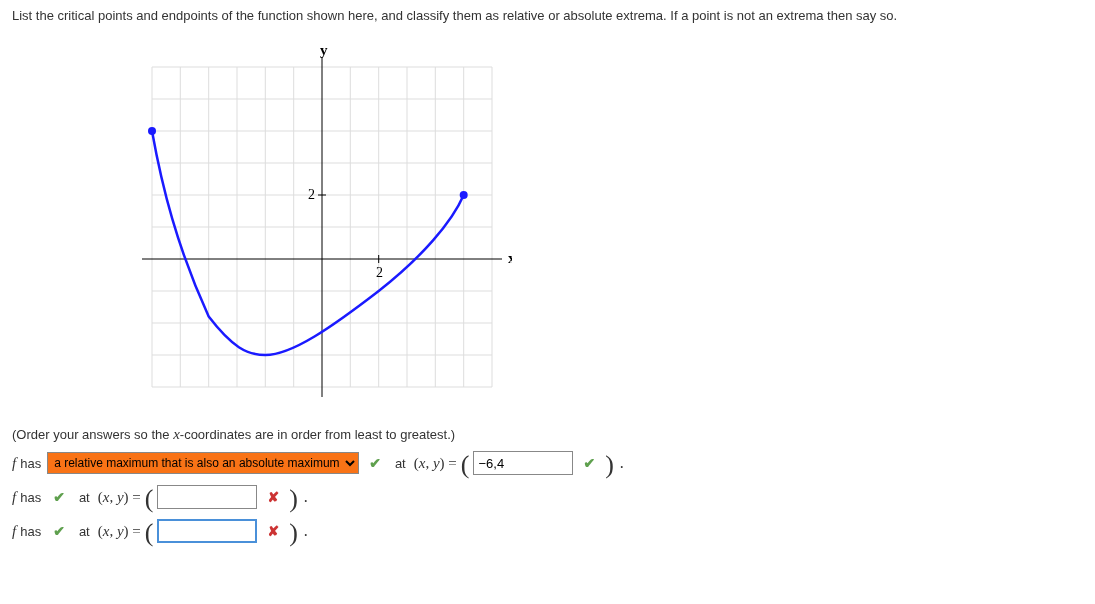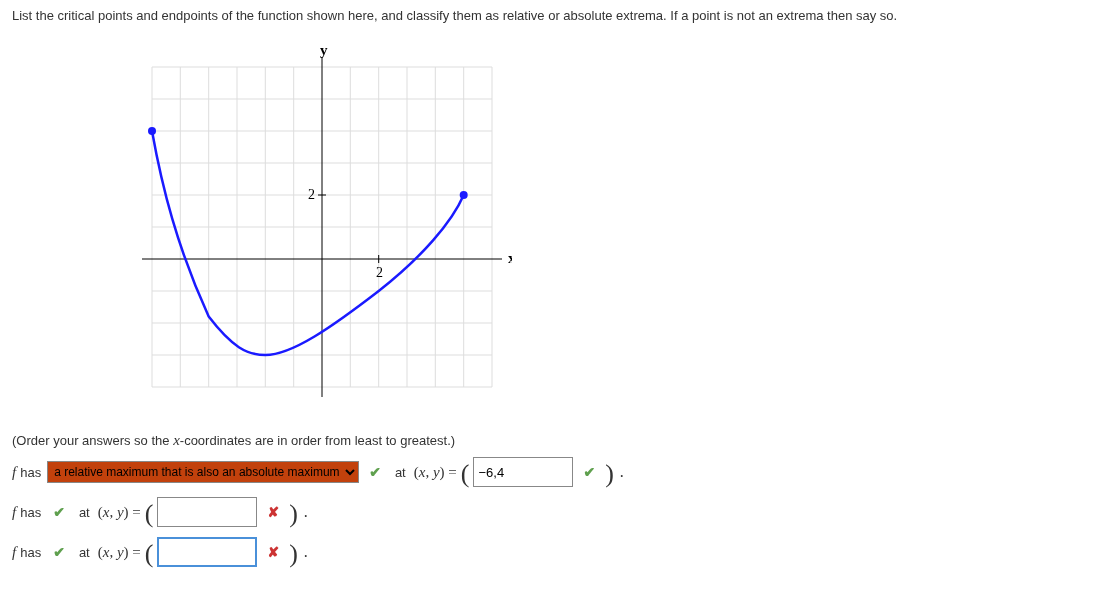--- a/index.html
+++ b/index.html
@@ -7,46 +7,46 @@
     margin: 0;
     padding: 8px 12px;
     font-family: Verdana, Arial, sans-serif;
     font-size: 13px;
     color: #333;
     background: #fff;
     width: 1095px;
   }
   .question-text { margin-bottom: 24px; }
   .graph-area { margin: 8px 0 14px 120px; }
-  .answer-block { margin-top: 22px; }
+  .answer-block { margin-top: 16px; }
   .order-note { margin-bottom: 8px; }
   .answer-row {
     display: flex;
     align-items: center;
     margin-bottom: 10px;
     gap: 4px;
   }
   .italic-f { font-style: italic; font-family: 'Times New Roman', serif; font-size: 15px; }
   .italic-var { font-style: italic; font-family: 'Times New Roman', serif; font-size: 15px; }
   .has-text { margin-right: 2px; }
   select {
     font-size: 12px;
     padding: 1px 2px;
     border: 1px solid #888;
-    background: #c2410c;
+    background: #f97316;
     height: 22px;
   }
   .check-icon { color: #5fa04e; font-weight: bold; margin: 0 6px; font-size: 14px; }
   .x-icon { color: #c33; font-weight: bold; margin: 0 6px; font-size: 14px; }
   .at-text { margin: 0 4px; }
   .paren { font-family: 'Times New Roman', serif; font-size: 26px; line-height: 20px; position: relative; top: 2px; }
   .period { font-family: 'Times New Roman', serif; font-size: 16px; margin-left: 2px; }
   input[type=text] {
     width: 100px;
-    height: 30px;
+    height: 24px;
     font-size: 13px;
     padding: 2px 4px;
     border: 1px solid #888;
   }
   input.focused { border: 2px solid #4a90d9; outline: none; }
   .eqspan { font-family: 'Times New Roman', serif; font-size: 15px; }
 </style>
 </head>
 <body>
 

